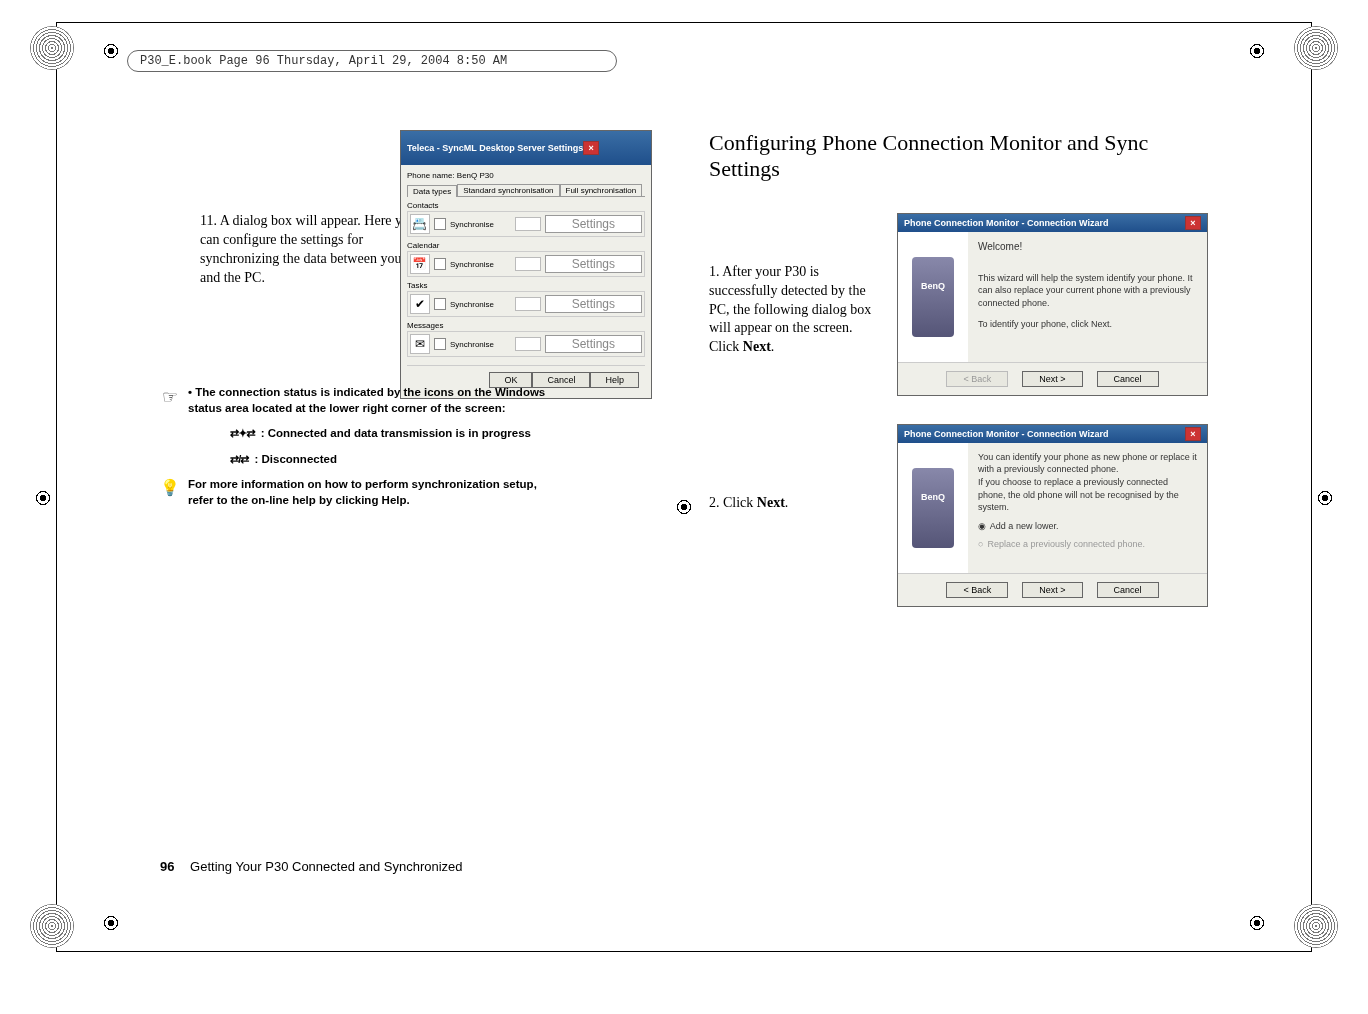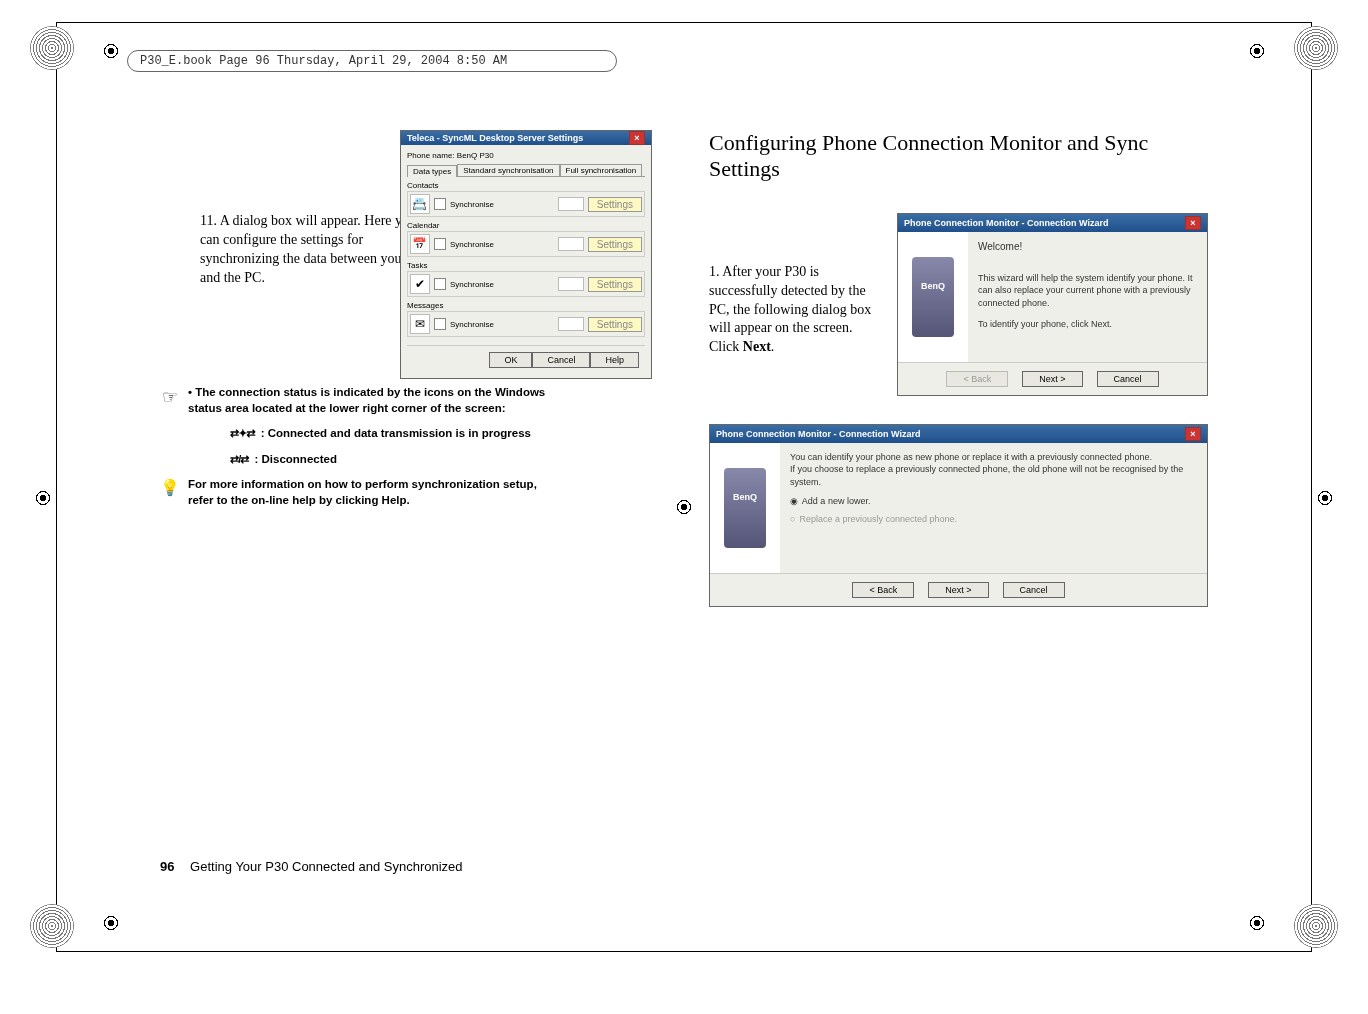--- a/index.html
+++ b/index.html
@@ -19,35 +19,35 @@
   .reg-mc{top:494px;left:671px;width:26px;height:26px;background:radial-gradient(circle,#000 0 3px,#fff 3px 6px,#000 6px 7px,transparent 7px)}
   .reg-itl{top:38px;left:98px;width:26px;height:26px;background:radial-gradient(circle,#000 0 3px,#fff 3px 6px,#000 6px 7px,transparent 7px)}
   .reg-itr{top:38px;right:98px;width:26px;height:26px;background:radial-gradient(circle,#000 0 3px,#fff 3px 6px,#000 6px 7px,transparent 7px)}
   .reg-ibl{bottom:38px;left:98px;width:26px;height:26px;background:radial-gradient(circle,#000 0 3px,#fff 3px 6px,#000 6px 7px,transparent 7px)}
   .reg-ibr{bottom:38px;right:98px;width:26px;height:26px;background:radial-gradient(circle,#000 0 3px,#fff 3px 6px,#000 6px 7px,transparent 7px)}
   .header-bar{position:absolute;top:50px;left:127px;width:490px;height:22px;border:1px solid #666;border-radius:11px;display:flex;align-items:center;font-family:"Courier New",monospace;font-size:12px;color:#333;padding-left:12px;box-sizing:border-box}
   .content{position:absolute;top:130px;left:160px;right:160px;bottom:130px;display:flex;gap:50px;font-size:13px}
   .col{flex:1;position:relative}
   .step11{position:absolute;top:82px;left:40px;width:235px;font-family:Georgia,serif;font-size:14px;line-height:1.35}
   .dlg{position:absolute;top:0;left:240px;width:250px;background:#efefe9;border:1px solid #666;font-size:9px}
-  .dlg .titlebar{background:linear-gradient(#3a6ea5,#1f4f8b);color:#fff;padding:0 6px;font-weight:bold;font-size:9px;display:flex;justify-content:space-between;align-items:center}
+  .dlg .titlebar{background:linear-gradient(#3a6ea5,#1f4f8b);color:#fff;padding:10px 6px;font-weight:bold;font-size:9px;display:flex;justify-content:flex-start;align-items:center}
   .dlg .titlebar .x{background:#c33;color:#fff;width:14px;height:12px;text-align:center;line-height:12px;font-size:9px;border:1px solid #933}
   .dlg .body{padding:4px 6px}
   .dlg .phname{font-size:8px;margin:2px 0 4px}
   .dlg .tabs{display:flex;gap:0;font-size:8px;border-bottom:1px solid #999;margin-bottom:4px}
   .dlg .tab{border:1px solid #999;border-bottom:none;padding:1px 5px;background:#efefe9;margin-right:0px}
   .dlg .tab.active{background:#efefe9;position:relative;top:1px}
   .dlg .group{margin-bottom:4px}
   .dlg .glabel{font-size:8px;margin-bottom:1px}
   .dlg .grow{display:flex;align-items:center;gap:4px;border:1px solid #ccc;padding:2px;background:#efefe9}
   .dlg .gicon{width:18px;height:18px;border:1px solid #bbb;background:#fff;display:flex;align-items:center;justify-content:center;font-size:12px}
   .dlg .gcheck{width:10px;height:10px;border:1px solid #888;background:#fff}
   .dlg .gtext{flex:1;font-size:8px}
   .dlg .gsel{width:24px;height:12px;border:1px solid #bbb;background:#fff}
-  .dlg .gbtn{border:1px solid #999;background:#fef9c3;padding:1px 8px;font-size:10px;color:#888}
+  .dlg .gbtn{border:1px solid #999;background:#ffffff;padding:1px 26px;font-size:12px;color:#888}
   .dlg .footer{display:flex;justify-content:flex-end;gap:0;padding:6px;border-top:1px solid #ccc;margin-top:8px}
   .dlg .fbtn{border:1px solid #666;background:#e8e8e0;padding:2px 14px;font-size:9px}
   .note-block{position:absolute;top:255px;left:0;right:0;font-size:11.5px;font-weight:bold;line-height:1.35}
   .note-row{display:flex;align-items:flex-start;gap:8px;margin-bottom:6px}
   .note-icon{font-size:18px;color:#444;flex:0 0 20px;text-align:center;font-weight:normal}
   .note-sub{margin-left:70px;margin-top:10px;margin-bottom:8px;display:flex;align-items:center;gap:6px}
   .tip-row{display:flex;align-items:flex-start;gap:8px;margin-top:10px}
   .tip-icon{font-size:16px;color:#444;flex:0 0 20px;text-align:center}
   .heading{font-family:Georgia,serif;font-size:22px;font-weight:normal;line-height:1.2;margin-bottom:30px}
   .step-r{display:flex;gap:12px;align-items:flex-start;margin-bottom:28px}
@@ -211,20 +211,23 @@
           </div>
           <div class="wfoot">
             <div class="wbtn disabled">&lt; Back</div>
             <div class="wbtn">Next &gt;</div>
             <div class="wbtn">Cancel</div>
           </div>
         </div>
       </div>
 
       <div class="step-r">
+        <div class="txt" style="padding-top:70px">
+          <span>2. Click </span><b>Next</b><span>.</span>
+        </div>
         <div class="wiz">
           <div class="titlebar">
             <span>Phone Connection Monitor - Connection Wizard</span>
             <span class="x">×</span>
           </div>
           <div class="wbody">
             <div class="phoneimg">
                 <div class="ph"></div>
               </div>
             <div class="wmain">

